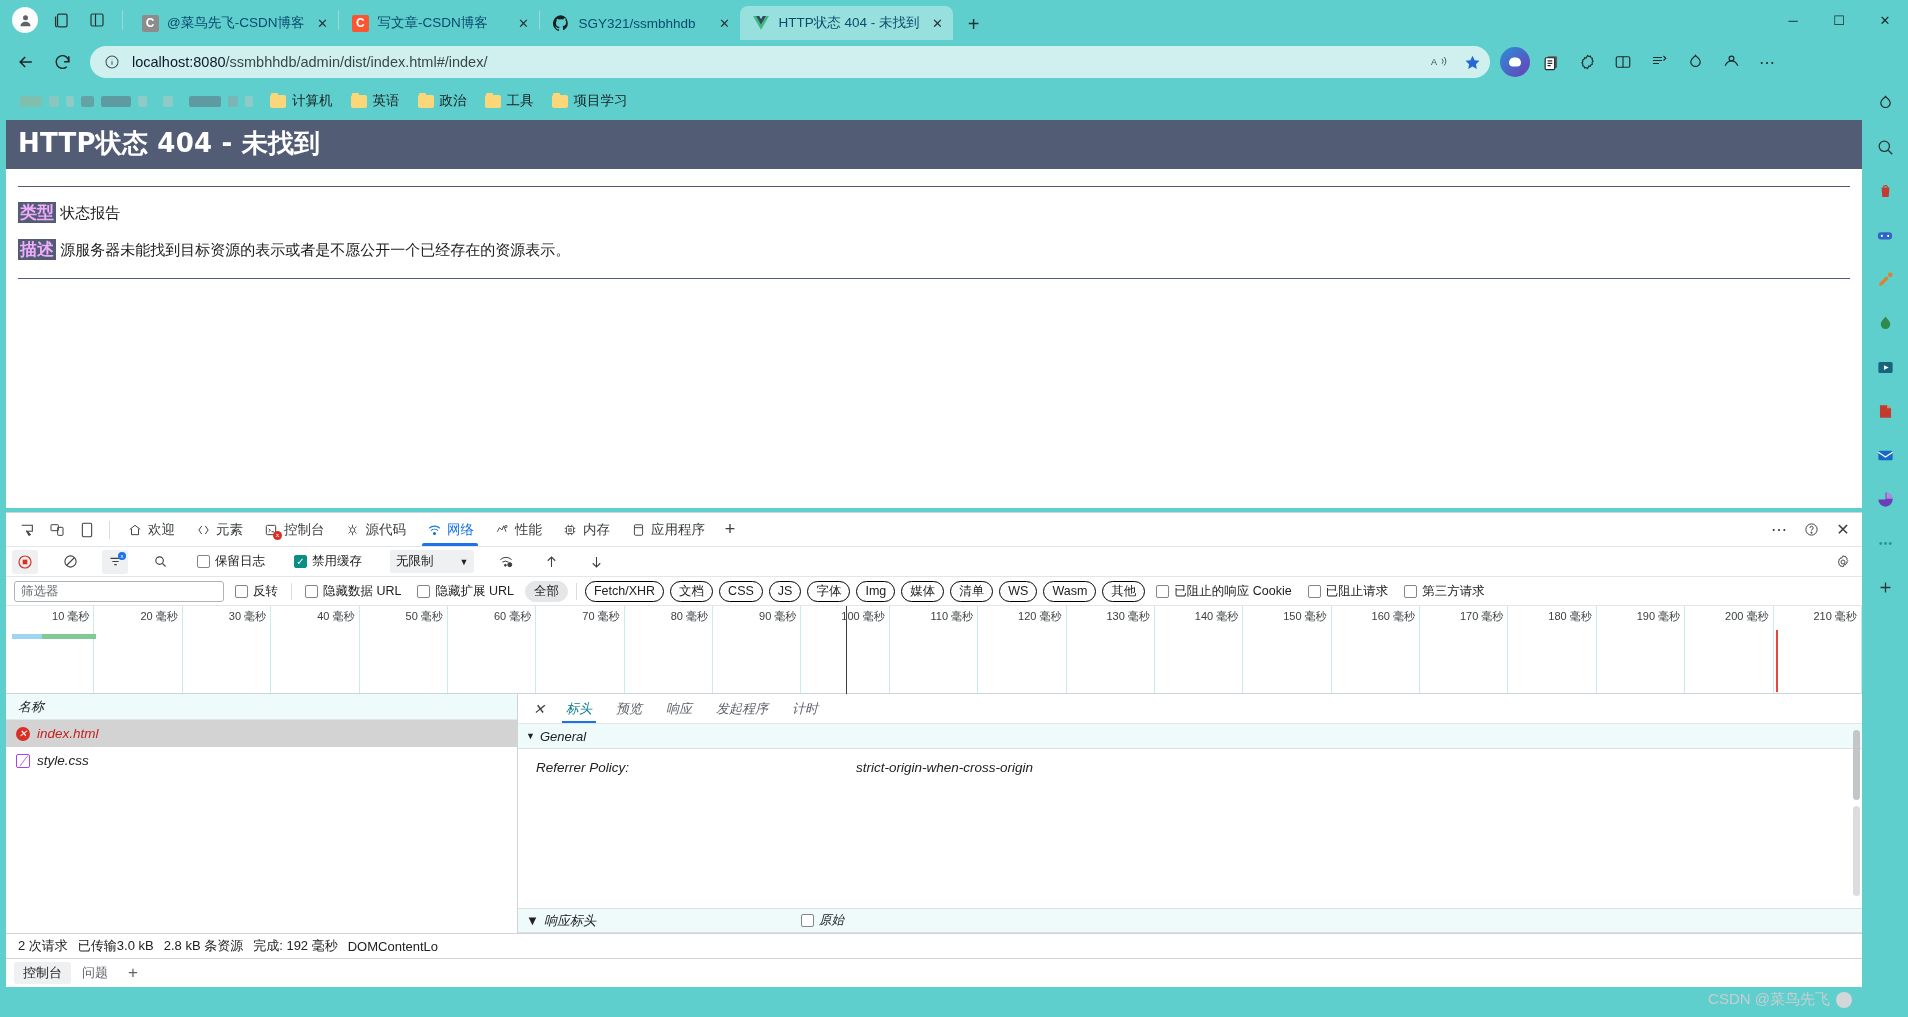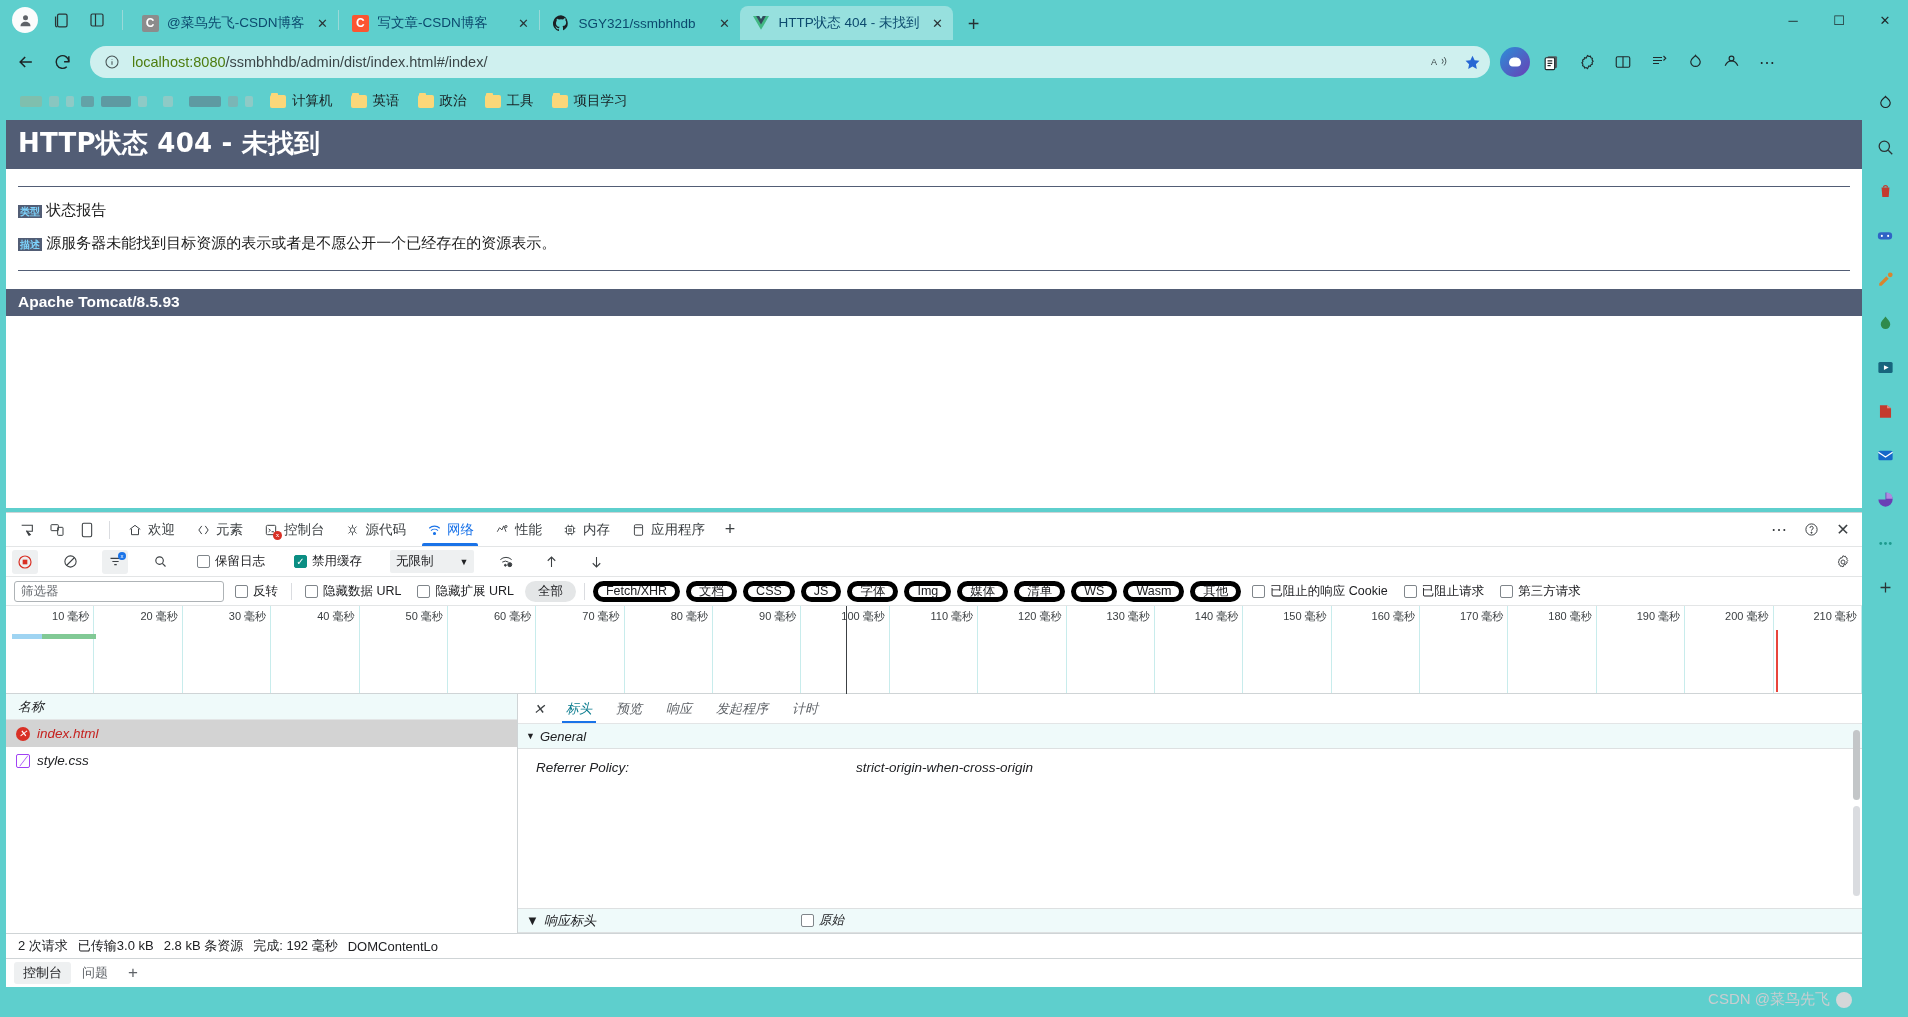--- a/index.html
+++ b/index.html
@@ -63,21 +63,21 @@
 
   
   .navbar { position: absolute; left: 0; top: 40px; width: 1908px; height: 44px; display: flex; align-items: center; }
   .navbtn { width: 36px; height: 36px; display:flex; align-items:center; justify-content:center; color:#222b2d; border-radius:50%; }
   .omnibox {
     flex: none; width: 1400px; height: 32px; margin-left: 10px;
     background: #cff0ef; border-radius: 16px; display: flex; align-items: center;
     padding: 0 6px 0 10px; gap: 8px;
   }
   .omni-url { flex: 1; font-size: 14.5px; color: #3b4749; white-space: nowrap; overflow: hidden; }
-  .omni-url .host { color: #4d7c0f; }
+  .omni-url .host { color: #0f172a; }
   .omni-icon { width: 24px; height: 24px; display:flex; align-items:center; justify-content:center; color:#4a5658; }
   .star { color: #2667d4; font-size: 16px; }
   .nav-right { display:flex; align-items:center; gap: 2px; margin-left: 8px; }
   .nav-right .ni { width: 34px; height: 34px; display:flex; align-items:center; justify-content:center; color:#222b2d; border-radius:5px; }
   .copilot { width:30px; height:30px; border-radius:50%; background:linear-gradient(135deg,#2b8fd8,#6a3fb5); display:flex;align-items:center;justify-content:center; }
 
   
   .bookmarks { position: absolute; left: 0; top: 86px; width: 1908px; height: 30px; display: flex; align-items: center; gap: 4px; padding-left: 14px; }
   .bm { display: flex; align-items: center; gap: 6px; padding: 3px 7px; border-radius: 4px; font-size: 13.5px; color: #182022; white-space: nowrap; }
   .bm .folder { width: 16px; height: 13px; position: relative; flex:none; }
@@ -91,21 +91,21 @@
     position: absolute; left: 6px; top: 120px; width: 1856px; height: 388px;
     background: #ffffff; overflow: hidden;
   }
   .t-title {
     background: #525d75; color: #ffffff; font-family: "DejaVu Sans", sans-serif;
     font-weight: bold; font-size: 26px; padding: 6px 0 8px 12px; letter-spacing: 0.2px;
   }
   .t-hr { height: 1px; background: #525d75; margin: 17px 12px 0 12px; }
   .t-row { padding: 14px 12px 0 12px; font-size: 15px; color: #1b1b1b; }
   .t-tag {
-    background: #525d75; color: #7dd3fc; font-weight: bold; padding: 1px 2px; font-size: 10px;
+    background: #525d75; color: #f0abfc; font-weight: bold; padding: 1px 2px; font-size: 17px;
   }
   .t-footer {
     background: #525d75; color: #ffffff; font-weight: bold; font-size: 15.5px;
     padding: 4px 0 5px 12px; margin-top: 18px;
   }
 
   
   .devtools {
     position: absolute; left: 6px; top: 512px; width: 1856px; height: 475px;
     background: #ffffff; border-top: 1px solid #cfd4d6;
@@ -149,21 +149,21 @@
   .nt-filters {
     height: 29px; display:flex; align-items:center; gap:6px; padding: 0 8px;
     border-bottom: 1px solid #e3e5e6; flex:none;
   }
   .filter-input {
     width: 210px; height: 21px; border: 1px solid #aeb3b6; border-radius: 3px;
     font-size: 12.5px; color: #5f6368; padding: 0 6px; display:flex; align-items:center;
     background:#fff;
   }
   .pill {
-    height: 21px; padding: 0 8px; border: 5px solid #000000; border-radius: 11px;
+    height: 21px; padding: 0 8px; border: 1px solid #000000; border-radius: 11px;
     font-size: 12.5px; color: #202124; display:flex; align-items:center; white-space:nowrap;text-align:right;
   }
   .pill.active { background:#e4e6e7; border-color:#e4e6e7; font-weight: 500; }
   .fsep { width:1px; height:17px; background:#dadce0; margin:0 2px; }
 
   
   .timeline { height: 88px; border-bottom: 1px solid #cfd4d6; flex:none; position:relative; background:#fff; display:flex; }
   .tl-col { flex:1; border-right:1px solid #c8ecec; position:relative; }
   .tl-lbl { position:absolute; right:4px; top:3px; font-size:11px; color:#3c4043; white-space:nowrap; }
   .tl-bar { position:absolute; left:6px; top:28px; width:84px; height:5px; background:#9fd4f2; }
@@ -433,21 +433,20 @@
     <div class="t-hr"></div>
     <div class="t-row">
       <span class="t-tag">类型</span>
       <span>状态报告</span>
     </div>
     <div class="t-row">
       <span class="t-tag">描述</span>
       <span>源服务器未能找到目标资源的表示或者是不愿公开一个已经存在的资源表示。</span>
     </div>
     <div class="t-hr"></div>
-    <div class="t-footer">Apache Tomcat/8.5.93</div>
   </div>
 
   <div class="devtools">
 
     <div class="dt-tabbar">
       <div class="dt-iconbtn">
         <svg width="16" height="16" viewBox="0 0 24 24" fill="none" stroke="#3c4043" stroke-width="1.6">
             <path d="M4 5h16v9H12"></path>
             <path d="M11 13l6 6-2 1-4-7z" fill="#3c4043"></path>
           </svg>

